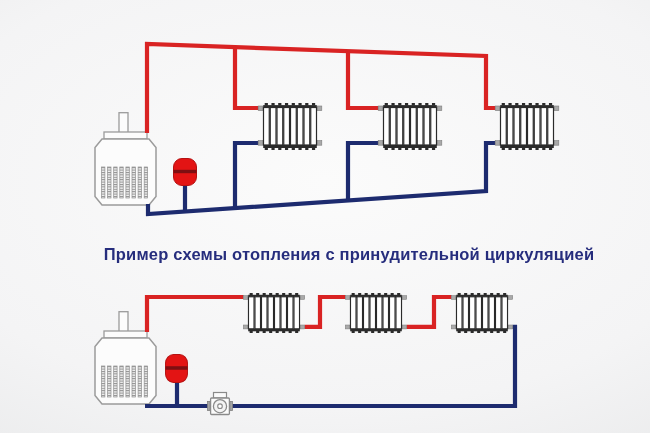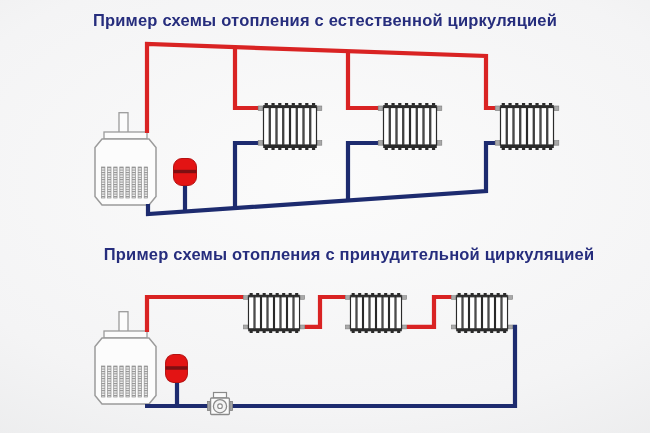--- a/index.html
+++ b/index.html
@@ -32,21 +32,20 @@
   .metal{fill:#fcfcfc;stroke:var(--metal-gray,#9b9b9b);}
   .tank-body{fill:var(--tank-body,#e31414);stroke:#b51212;stroke-width:1;}
   .tank-band{fill:var(--tank-band,#7e0f12);}
   .pump-part{fill:#fbfbfb;stroke:#8a8a8a;}
 </style>
 </head>
 <body>
 
 <div class="canvas">
 
-  <div class="title title-1">Пример схемы отопления с естественной циркуляцией</div>
   <div class="title title-2">Пример схемы отопления с принудительной циркуляцией</div>
 
   <svg class="schematic" width="650" height="433" viewBox="0 0 650 433">
     <defs>
       <pattern id="hatch" width="3.4" height="2.4" patternUnits="userSpaceOnUse">
         <rect width="3.4" height="2.4" fill="#f0f0f0"></rect>
         <rect width="3.4" height="1" fill="#8f8f8f"></rect>
       </pattern>
 
       <symbol id="sym-radiator" viewBox="0 0 54 47" preserveAspectRatio="none" overflow="visible">

